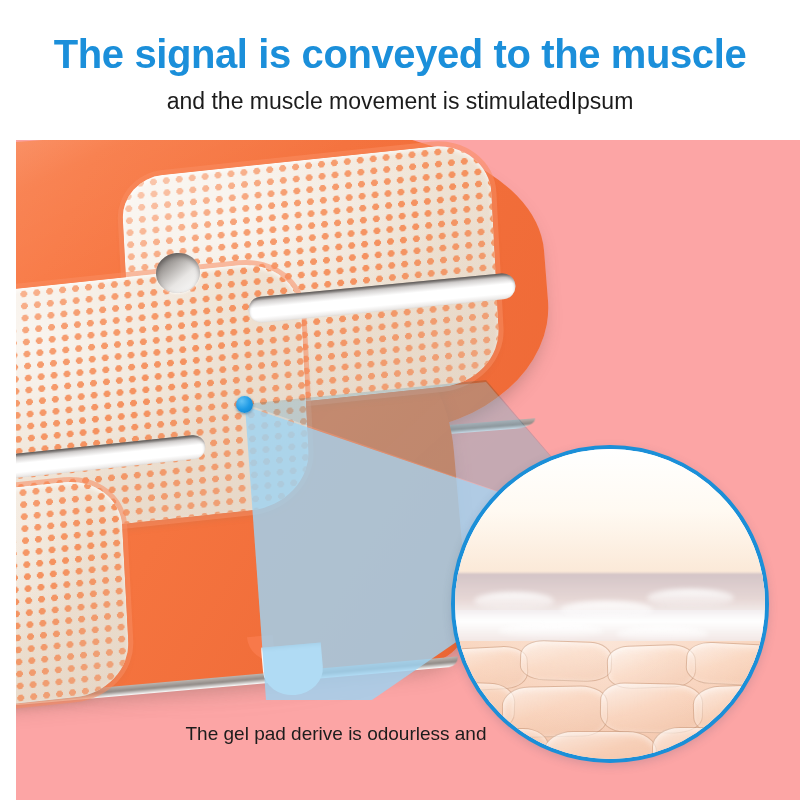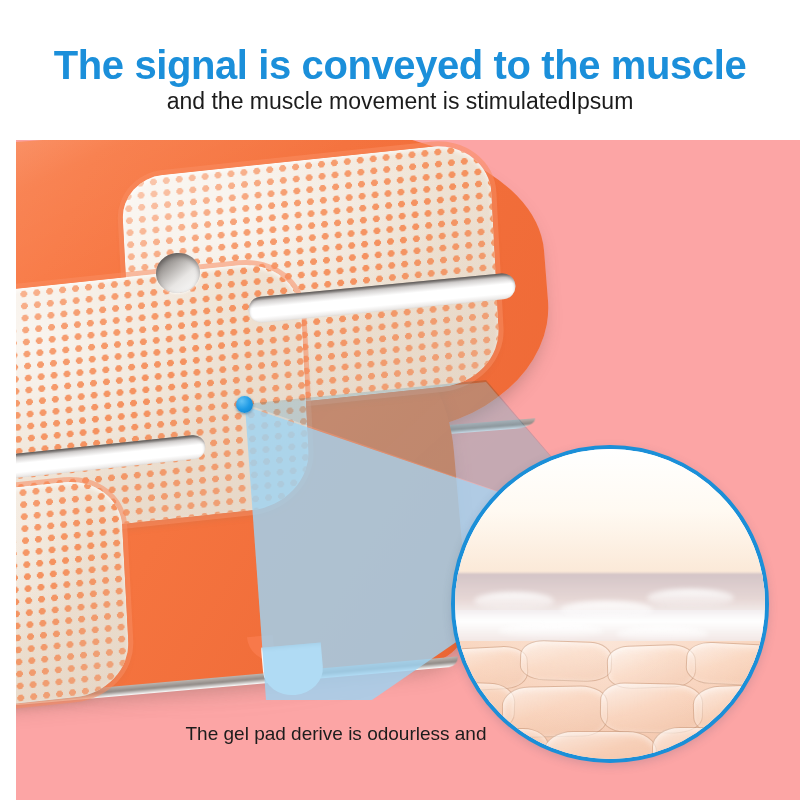--- a/index.html
+++ b/index.html
@@ -8,21 +8,21 @@
     background:#ffffff;
     font-family:"Liberation Sans", sans-serif;
     overflow:hidden;
     position:relative;
   }
   #stage{position:relative;width:800px;height:800px;background:#fff;overflow:hidden;}
 
   
   .header{position:absolute;left:0;top:0;width:800px;height:140px;text-align:center;}
   .headline{
-    position:absolute;left:0;top:41px;width:800px;
+    position:absolute;left:0;top:30px;width:800px;
     font-size:40px;font-weight:bold;letter-spacing:-.4px;
     color:#1b8fda;line-height:48px;white-space:nowrap;
   }
   .subline{
     position:absolute;left:0;top:86px;width:800px;
     font-size:23px;font-weight:400;color:#1c1c1c;line-height:30px;white-space:nowrap;
   }
 
   
   .photo{position:absolute;left:0;top:140px;width:800px;height:660px;overflow:hidden;background:#fca5a5;margin-left:16px;}

